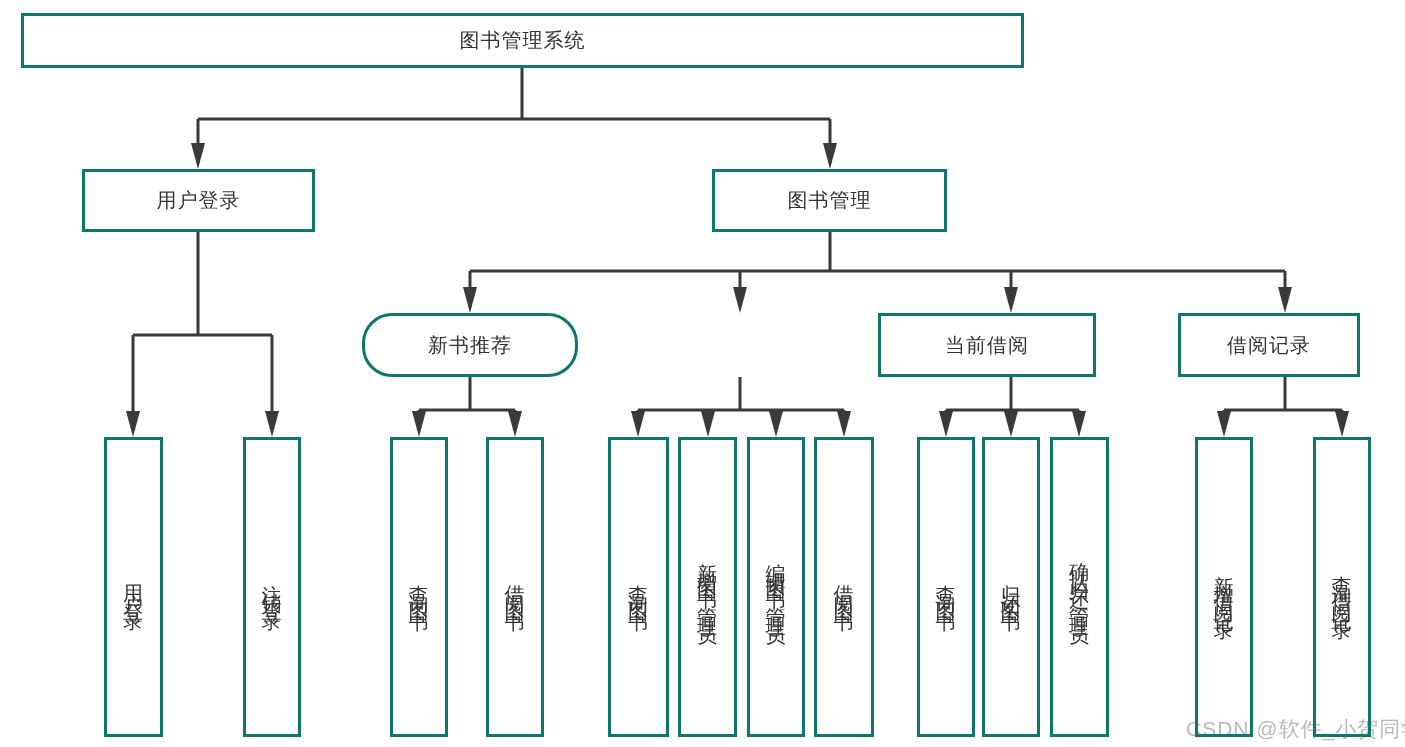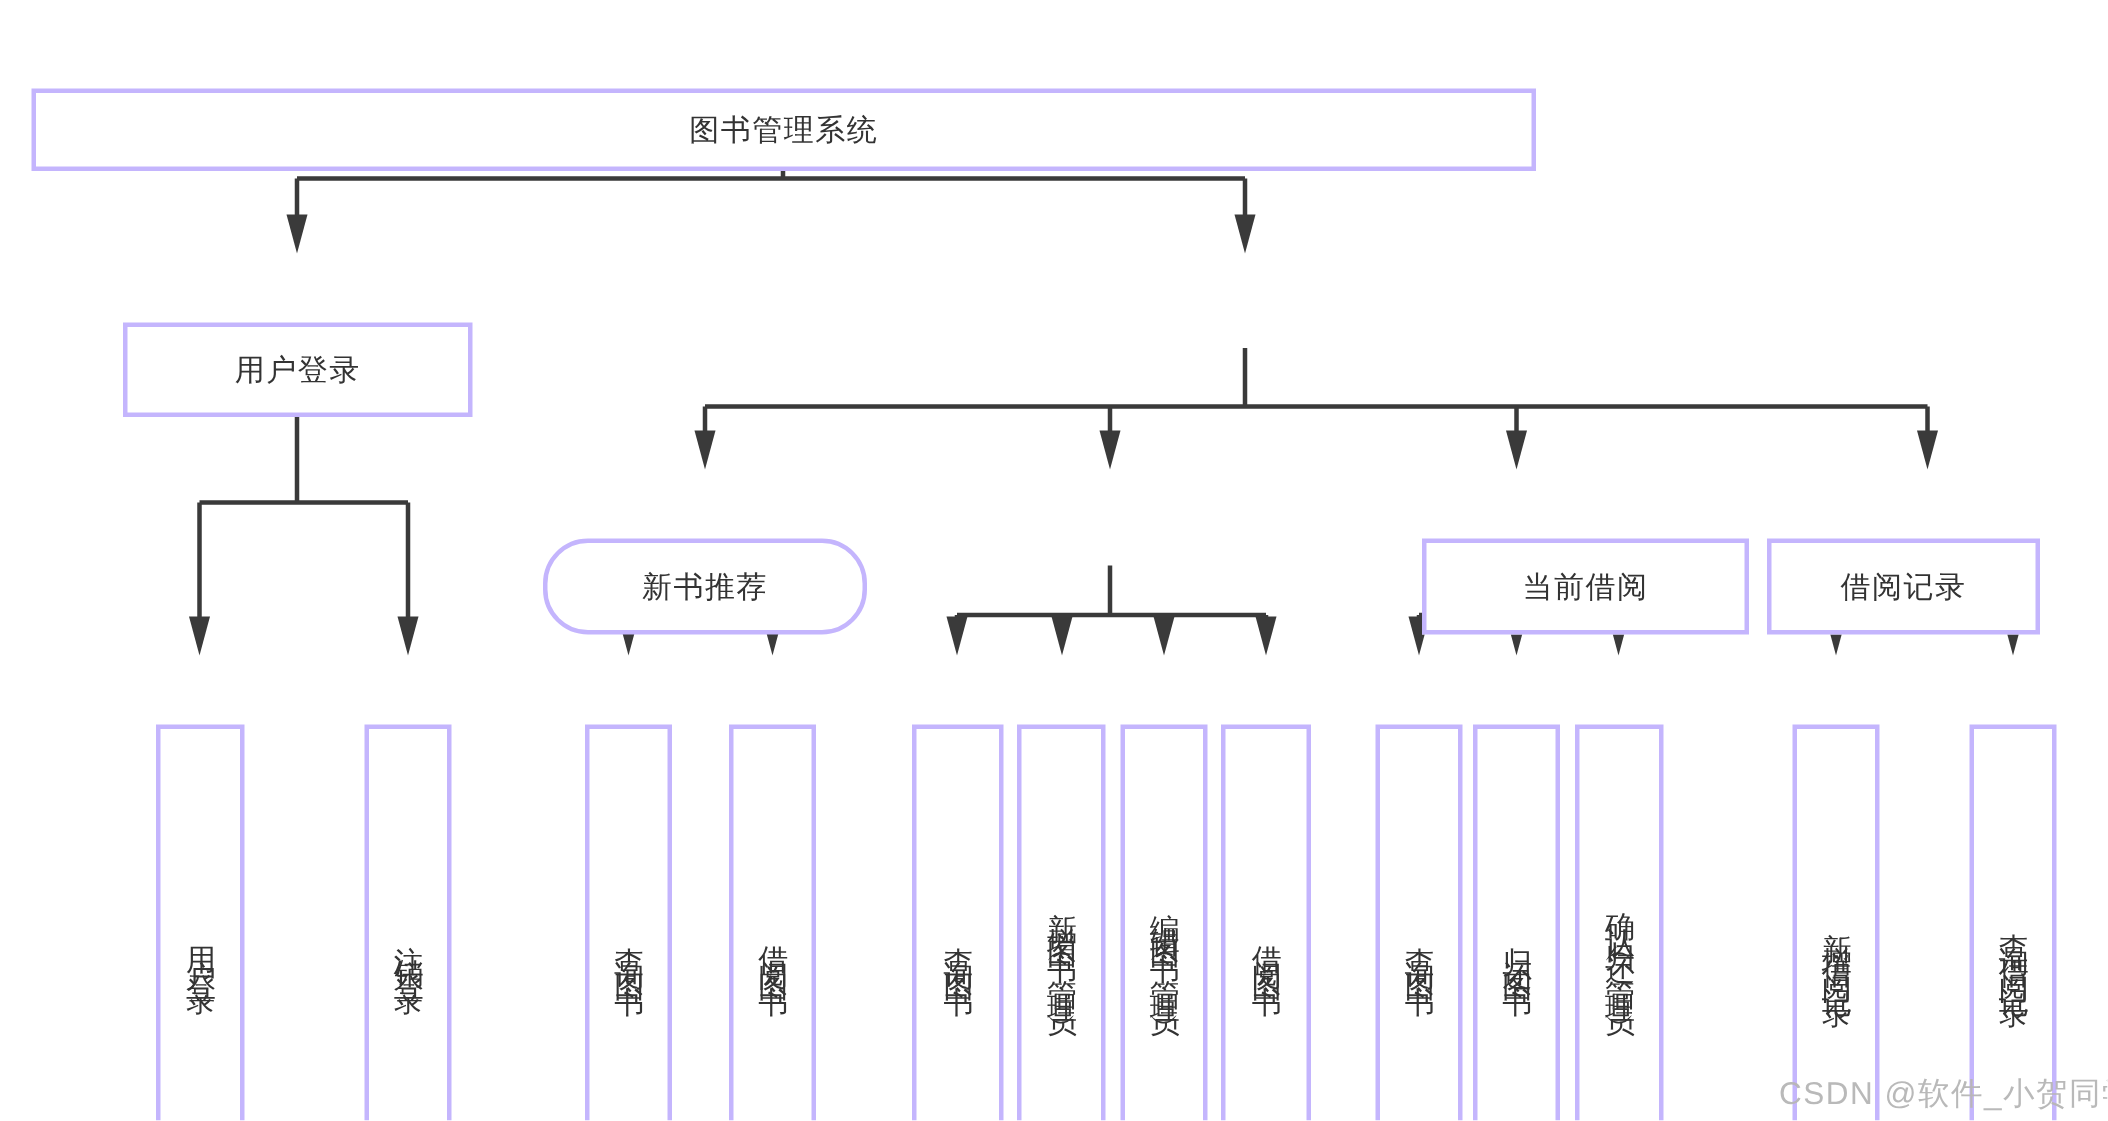--- a/index.html
+++ b/index.html
@@ -19,26 +19,25 @@
     position: absolute;
     left: 0;
     top: 0;
     width: 1405px;
     height: 747px;
   }
   .node {
     position: absolute;
     box-sizing: border-box;
     background: #ffffff;
-    border: 3px solid #c4b5fd;
+    border: 3px solid #0f766e;
     display: flex;
     align-items: center;
     justify-content: center;
     color: #333333;
-    margin-top: 46px;
   }
   .node .lbl {
     font-size: 20px;
     letter-spacing: 1px;
     white-space: nowrap;
   }
   .leaf .lbl {
     writing-mode: vertical-rl;
     text-orientation: mixed;
     font-size: 20px;
@@ -106,25 +105,28 @@
     </g>
   </svg>
 
   <div class="node" style="left:21px; top:13px; width:1003px; height:55px;">
     <span class="lbl">图书管理系统</span>
   </div>
 
   <div class="node" style="left:82px; top:169px; width:233px; height:63px;">
     <span class="lbl">用户登录</span>
   </div>
+  <div class="node" style="left:712px; top:169px; width:235px; height:63px;">
+    <span class="lbl">图书管理</span>
+  </div>
 
   <div class="node" style="left:362px; top:313px; width:216px; height:64px;border-radius:30px;">
     <span class="lbl">新书推荐</span>
   </div>
-  <div class="node" style="left:948px; top:313px; width:218px; height:64px;text-align:right;">
+  <div class="node" style="left:878px; top:313px; width:218px; height:64px;text-align:right;">
     <span class="lbl">当前借阅</span>
   </div>
   <div class="node" style="left:1178px; top:313px; width:182px; height:64px;">
     <span class="lbl">借阅记录</span>
   </div>
 
   <div class="node leaf" style="left:104px; top:437px; width:59px; height:300px;">
     <span class="lbl">用户登录</span>
   </div>
   <div class="node leaf" style="left:243px; top:437px; width:58px; height:300px;">

